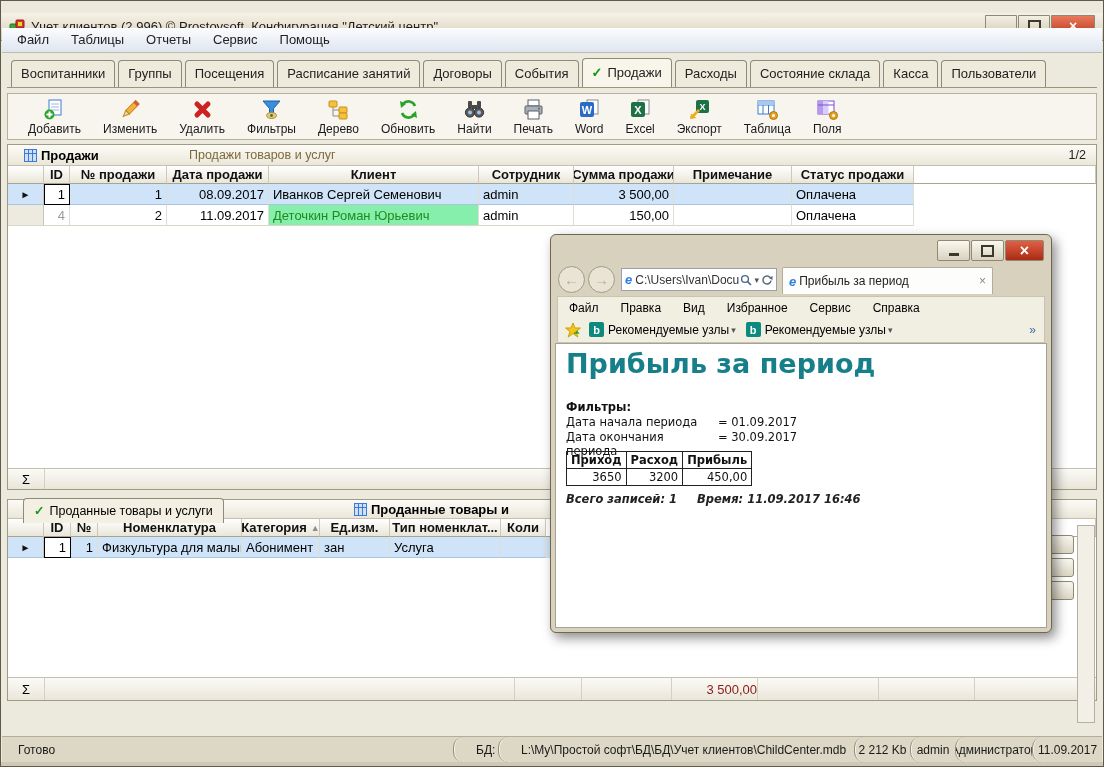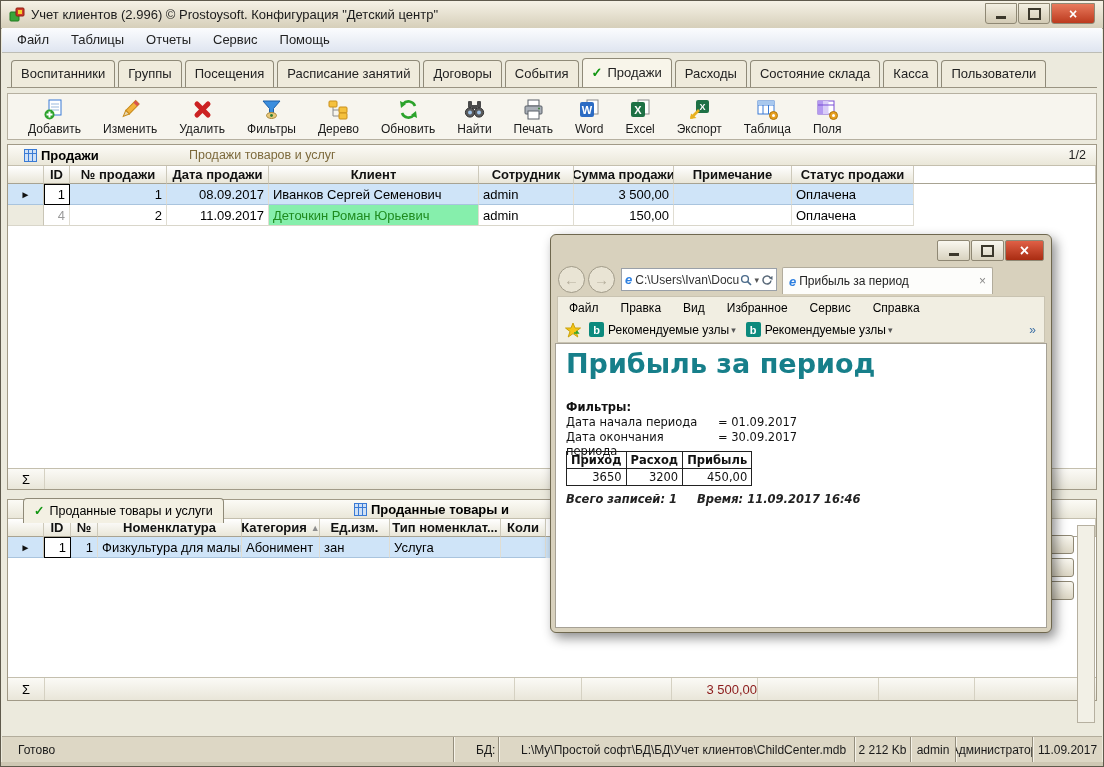--- a/index.html
+++ b/index.html
@@ -1,19 +1,19 @@
 <!DOCTYPE html>
 <html><head>
 <meta charset="utf-8">
 <style>
   html,body{margin:0;padding:0;background:#555;}
   #screen{position:relative;width:1104px;height:767px;font-family:"Liberation Sans",sans-serif;
     background:#eceadd;border:1px solid #5f5a4c;box-sizing:border-box;overflow:hidden;}
   
-  .titlebar{position:absolute;left:0;top:0;right:0;height:27px;
+  .titlebar{position:absolute;left:0;top:12px;right:0;height:27px;
     background:linear-gradient(#f6f2e6,#d6cfba);border-bottom:1px solid #aaa393;display:flex;align-items:center;text-align:right;}
   .title-text{font-size:13px;color:#1c1c1c;margin-left:6px;white-space:nowrap;}
   .appicon{width:16px;height:16px;margin-left:8px;}
   .capbtns{position:absolute;right:8px;top:2px;display:flex;gap:1px;}
   .capbtn{width:30px;height:19px;border:1px solid #8f8874;border-radius:0 0 3px 3px;
     background:linear-gradient(#f3efe2,#d2cab4);display:flex;align-items:center;justify-content:center;color:#3c382c;}
   .capbtn.close{width:42px;background:linear-gradient(#e87a5d,#bc3a1e);color:#fff;font-weight:bold;}
   .glyph-min{width:10px;height:3px;background:#3c382c;margin-top:8px;}
   .capbtn.close .x{font-size:14px;line-height:14px;}
   .glyph-max{width:9px;height:8px;border:2px solid #3c382c;}
@@ -75,21 +75,21 @@
     background:#f3f0e3;border:1px solid #8f8a78;border-bottom:none;border-radius:4px 4px 0 0;z-index:2;}
   
   .sidebtn{position:absolute;left:1040px;width:33px;height:19px;background:linear-gradient(#f8f6ee,#dcd6c4);
     border:1px solid #8f8874;border-radius:3px;font-size:17px;display:flex;align-items:center;
     justify-content:flex-end;padding-right:21px;z-index:10;box-sizing:border-box;}
   
   .statusbar{position:absolute;left:1px;right:1px;bottom:4px;height:25px;background:#ddd7c5;
     border-top:1px solid #b3ad9c;display:flex;align-items:stretch;font-size:12px;color:#1a1a1a;}
   .st-ready{flex:1;display:flex;align-items:center;padding-left:16px;}
   .seg{display:flex;align-items:center;padding:0 22px;border-left:1px solid #948e7d;box-shadow:inset 1px 0 0 #f6f3e9;
-    white-space:nowrap;overflow:hidden;box-sizing:border-box;}
+    white-space:nowrap;overflow:hidden;box-sizing:border-box;border-radius:10px;}
   .bottomedge{position:absolute;left:0;right:0;bottom:0;height:4px;background:#cfc8b4;}
   
   .ie{position:absolute;left:549px;top:233px;width:502px;height:399px;background:#d8d1bd;
     border:1px solid #6f684f;border-radius:6px;box-shadow:4px 5px 12px rgba(0,0,0,.45);z-index:50;box-sizing:border-box;}
   .ie-capbtns{position:absolute;right:7px;top:5px;display:flex;gap:1px;}
   .ie-capbtn{width:31px;height:19px;border:1px solid #8f8874;border-radius:2px;
     background:linear-gradient(#faf8f0,#d8d2bf);display:flex;align-items:center;justify-content:center;color:#3c382c;}
   .ie-capbtn.close{width:37px;background:linear-gradient(#e06046,#a92c12);color:#fff;font-weight:bold;}
   .ie-nav{position:absolute;left:4px;top:30px;right:4px;height:29px;display:flex;align-items:center;}
   .navcirc{width:25px;height:25px;border-radius:50%;border:1px solid #a09a88;background:#e9e4d4;

